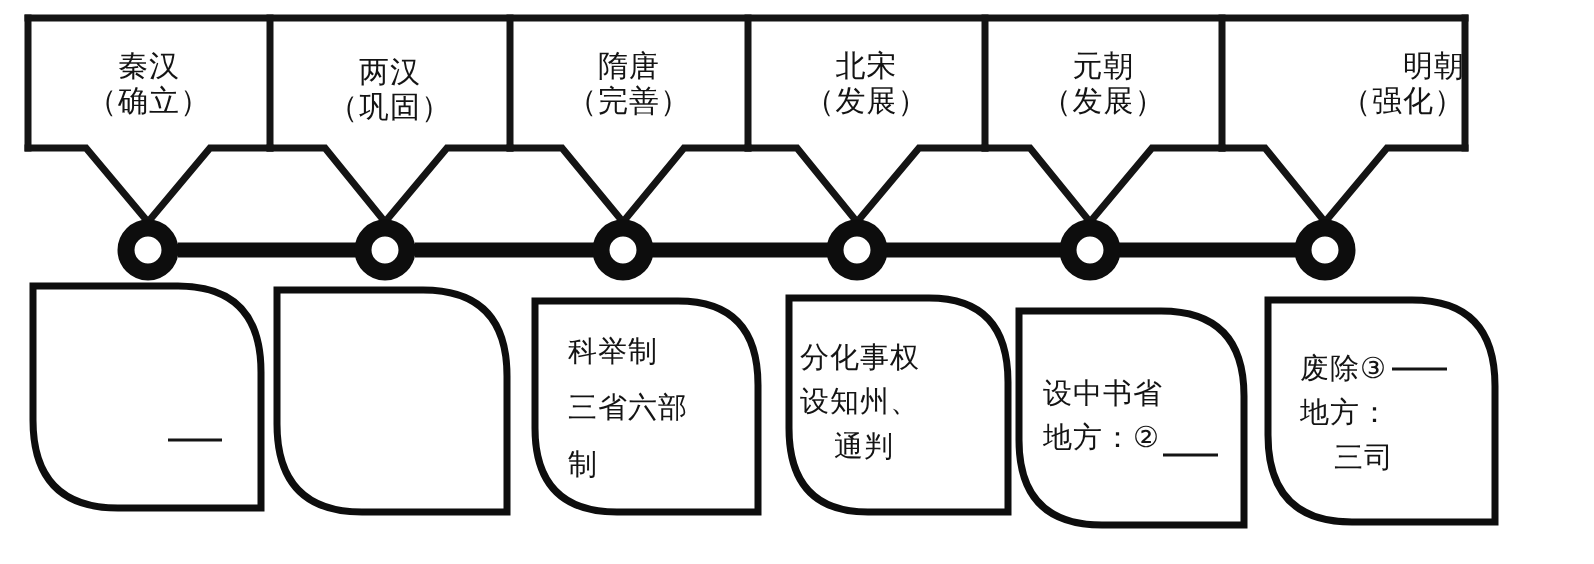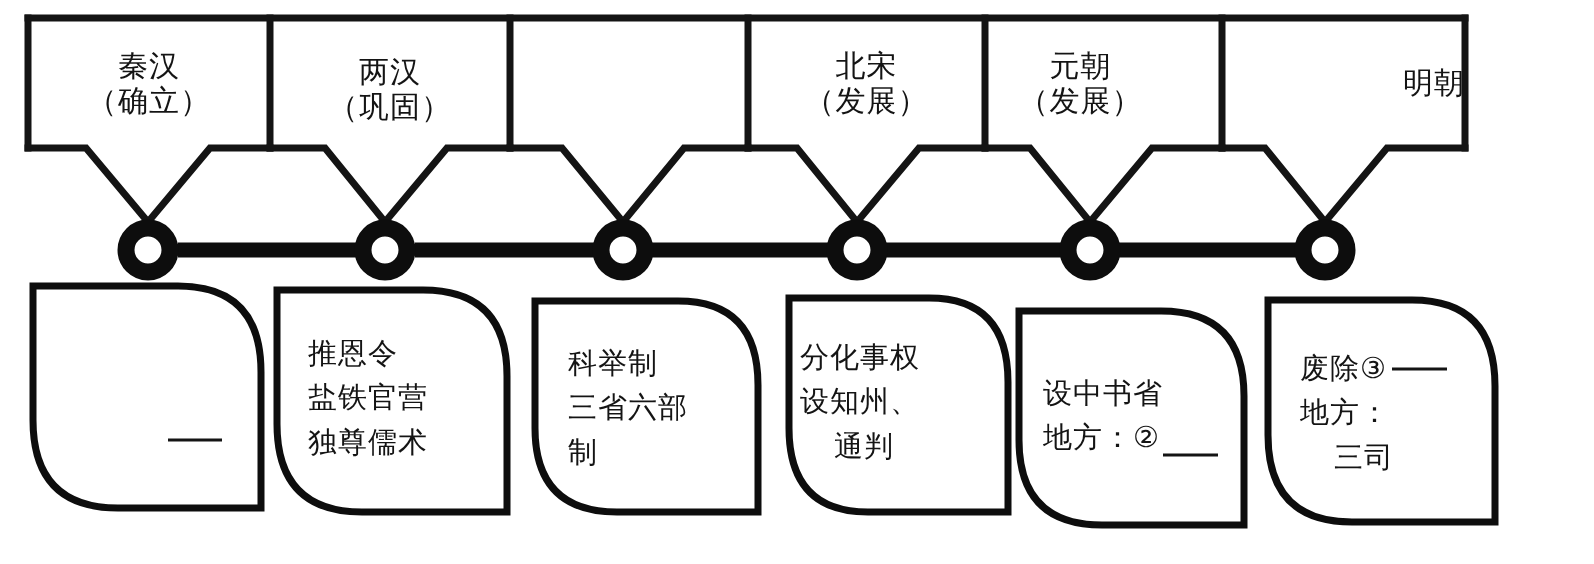--- a/index.html
+++ b/index.html
@@ -110,40 +110,40 @@
   </svg>
 
   <div class="era-label" style="left:28px; top:18px; width:242px; height:130px;">
     <span class="era-name">秦汉</span>
     <span class="era-stage">（确立）</span>
   </div>
   <div class="era-label" style="left:270px; top:24px; width:240px; height:130px;">
     <span class="era-name">两汉</span>
     <span class="era-stage">（巩固）</span>
   </div>
+  <div class="era-label" style="left:510px; top:18px; width:238px; height:130px;">
+    <span class="era-name">隋唐</span>
+    <span class="era-stage">（完善）</span>
+  </div>
   <div class="era-label" style="left:748px; top:18px; width:237px; height:130px;">
     <span class="era-name">北宋</span>
     <span class="era-stage">（发展）</span>
   </div>
-  <div class="era-label" style="left:962px; top:18px; width:237px; height:130px;">
+  <div class="era-label" style="left:985px; top:18px; width:237px; height:130px;">
     <span class="era-name">元朝</span>
     <span class="era-stage">（发展）</span>
   </div>
   <div class="era-label" style="left:1222px; top:18px; width:243px; height:130px;align-items:flex-end;">
     <span class="era-name">明朝</span>
+    <span class="era-stage">（强化）</span>
   </div>
 
 
-  <div class="leaf-text" style="left:308px; top:310px; width:200px; height:175px;">
-    <span class="leaf-line">推恩令</span>
-    <span class="leaf-line">盐铁官营</span>
-    <span class="leaf-line">独尊儒术</span>
-  </div>
 
-  <div class="leaf-text" style="left:568px; top:320px; width:200px; height:175px;">
+  <div class="leaf-text" style="left:568px; top:320px; width:200px; height:175px;gap:12px;">
     <span class="leaf-line">科举制</span>
     <span class="leaf-line">三省六部</span>
     <span class="leaf-line">制</span>
   </div>
 
   <div class="leaf-text" style="left:800px; top:314px; width:200px; height:175px;">
     <span class="leaf-line">分化事权</span>
     <span class="leaf-line">设知州、</span>
     <span class="leaf-line indent">通判</span>
   </div>

